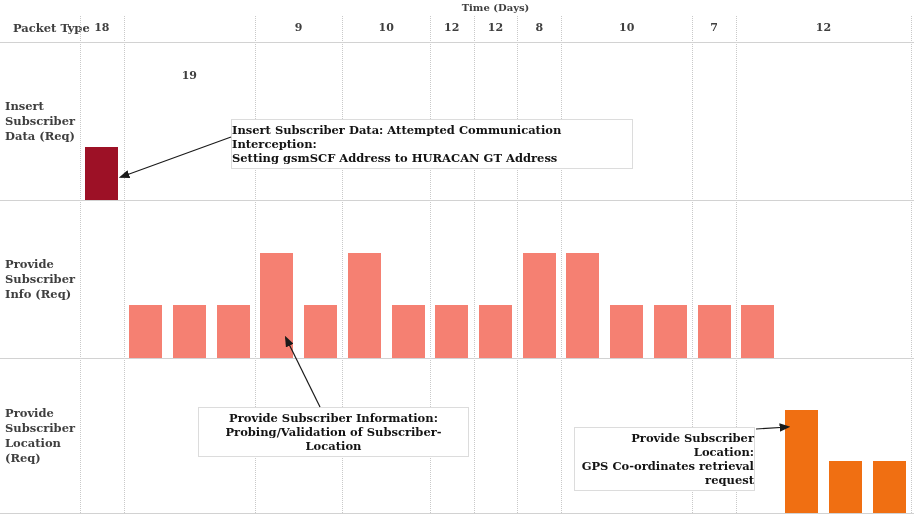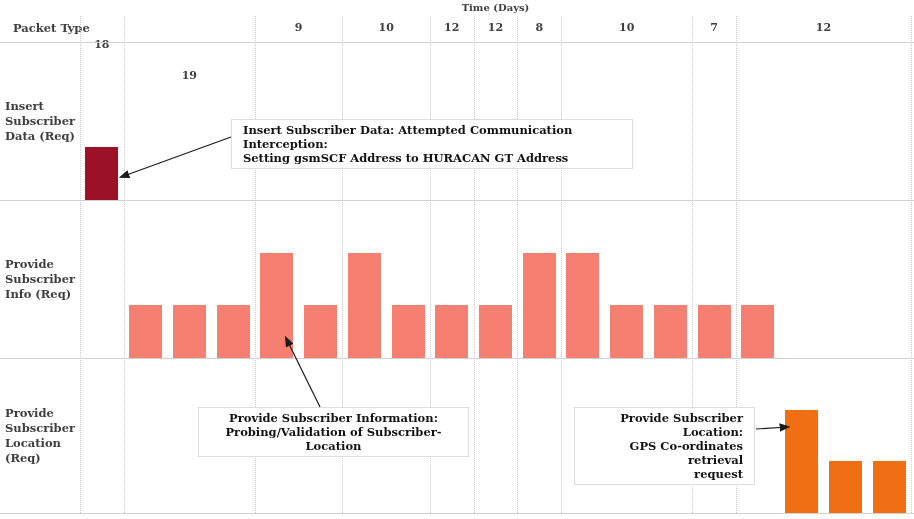--- a/index.html
+++ b/index.html
@@ -57,37 +57,37 @@
   }
   .bar { position: absolute; }
   .annotation {
     position: absolute;
     background: #ffffff;
     border: 1px solid #dcdcdc;
     font-weight: bold;
     font-size: 11.5px;
     line-height: 14px;
     color: #141414;
-    padding: 3px 11px;
+    padding: 3px 0;
     white-space: pre-line;
   }
   #arrow-layer {
     position: absolute;
     left: 0; top: 0; width: 914px; height: 519px;
     pointer-events: none;
   }
 </style>
 </head>
 <body>
 
 <div id="chart">
   <div class="chart-title">Time (Days)</div>
   <div class="axis-label">Packet Type</div>
   <div id="col-labels">
-      <div class="col-label" style="left: 80px; width: 43.7368px; margin-top: 17px;">18</div>
+      <div class="col-label" style="left: 80px; width: 43.7368px;">18</div>
       <div class="col-label" style="left: 123.737px; width: 131.211px; margin-top: 48px;">19</div>
       <div class="col-label" style="left: 254.947px; width: 87.4737px;">9</div>
       <div class="col-label" style="left: 342.421px; width: 87.4737px;">10</div>
       <div class="col-label" style="left: 429.895px; width: 43.7368px;">12</div>
       <div class="col-label" style="left: 473.632px; width: 43.7368px;">12</div>
       <div class="col-label" style="left: 517.368px; width: 43.7368px;">8</div>
       <div class="col-label" style="left: 561.105px; width: 131.211px;">10</div>
       <div class="col-label" style="left: 692.316px; width: 43.7368px;">7</div>
       <div class="col-label" style="left: 736.053px; width: 174.947px;">12</div>
     </div>
@@ -133,21 +133,21 @@
       <div class="bar" style="left: 785.158px; width: 33px; top: 410px; height: 103px; background: rgb(240, 111, 18);"></div>
       <div class="bar" style="left: 828.895px; width: 33px; top: 461px; height: 52px; background: rgb(240, 111, 18);"></div>
       <div class="bar" style="left: 872.632px; width: 33px; top: 461px; height: 52px; background: rgb(240, 111, 18);"></div>
     </div>
   <div id="annotations">
       <div class="annotation" style="left: 231px; top: 119px; width: 402px; text-align: left;">Insert Subscriber Data: Attempted Communication Interception:
 Setting gsmSCF Address to HURACAN GT Address</div>
       <div class="annotation" style="left: 198px; top: 407px; width: 271px; text-align: center;">Provide Subscriber Information:
 Probing/Validation of Subscriber-
 Location</div>
-      <div class="annotation" style="left: 574px; top: 407px; width: 181px; text-align: right;">Provide Subscriber Location:
+      <div class="annotation" style="left: 574px; top: 427px; width: 181px; text-align: right;">Provide Subscriber Location:
 GPS Co-ordinates retrieval
 request</div>
     </div>
   <svg id="arrow-layer" viewBox="0 0 914 519">
       <defs>
         <marker id="ah" markerWidth="9" markerHeight="7" refX="7" refY="3.5" orient="auto">
           <path d="M0,0 L9,3.5 L0,7 Z" fill="#1a1a1a"></path>
         </marker>
       </defs>
       <line x1="231" y1="137" x2="121" y2="177" stroke="#1a1a1a" stroke-width="1.2" marker-end="url(#ah)"></line>

